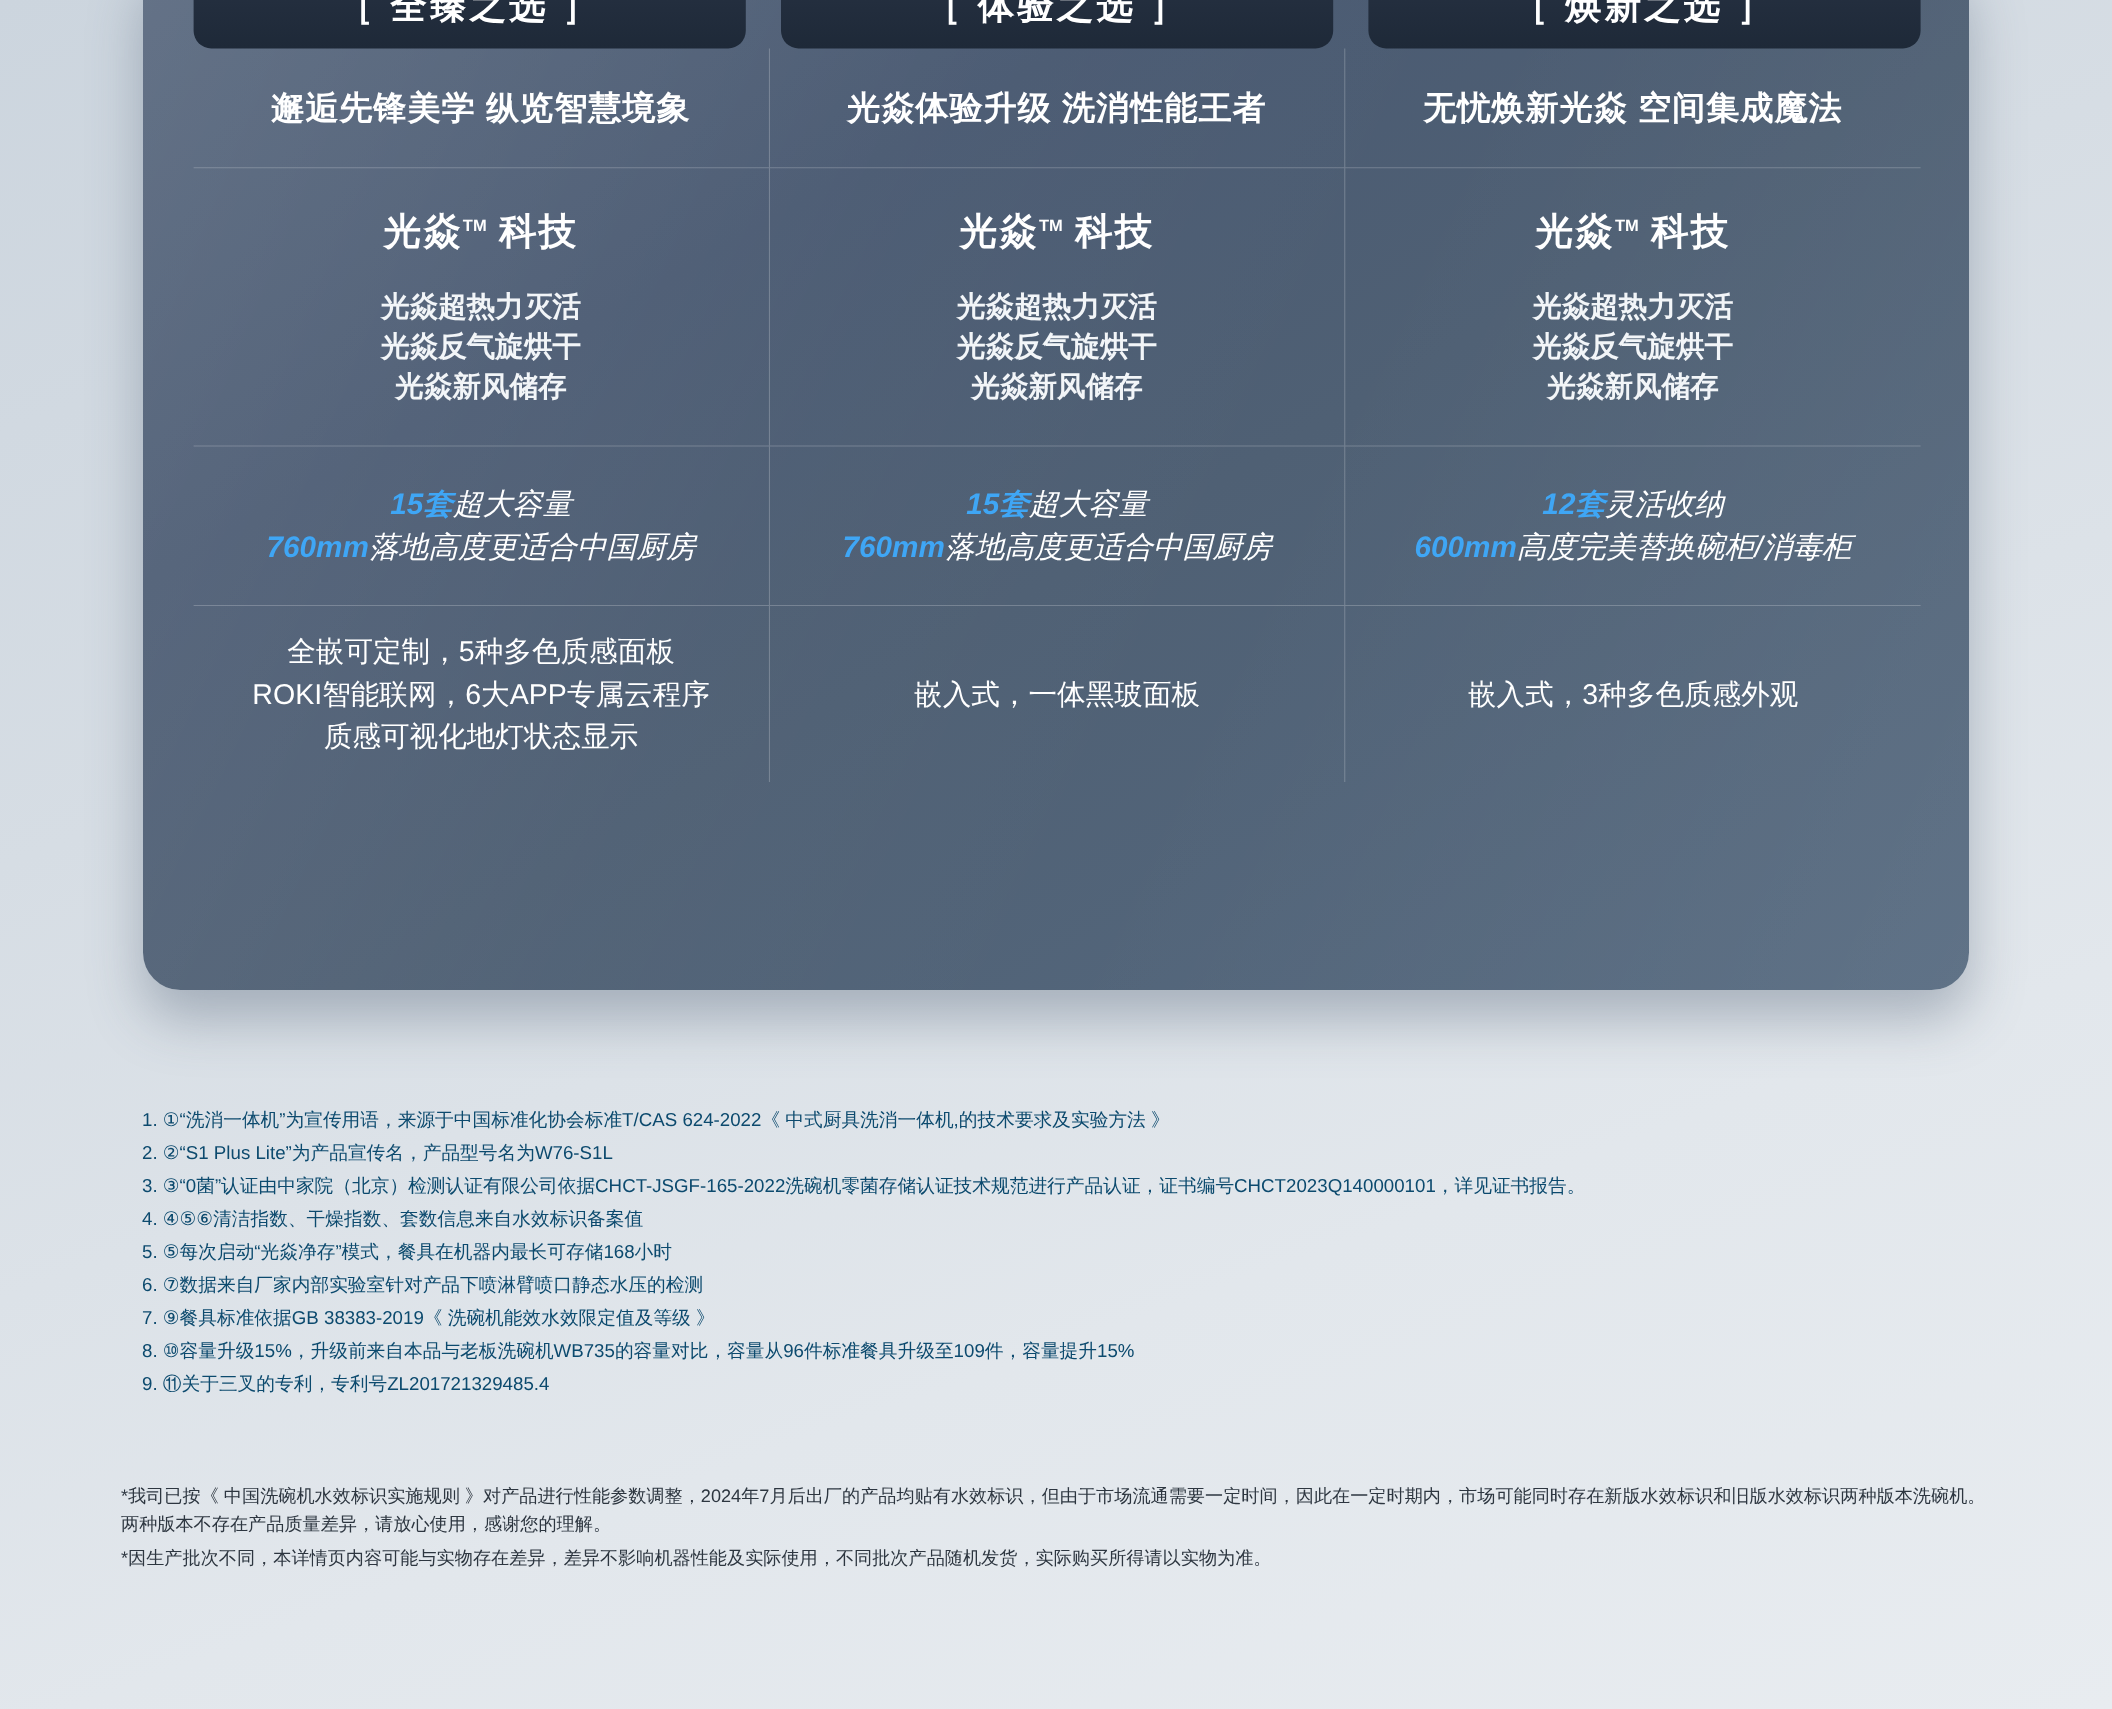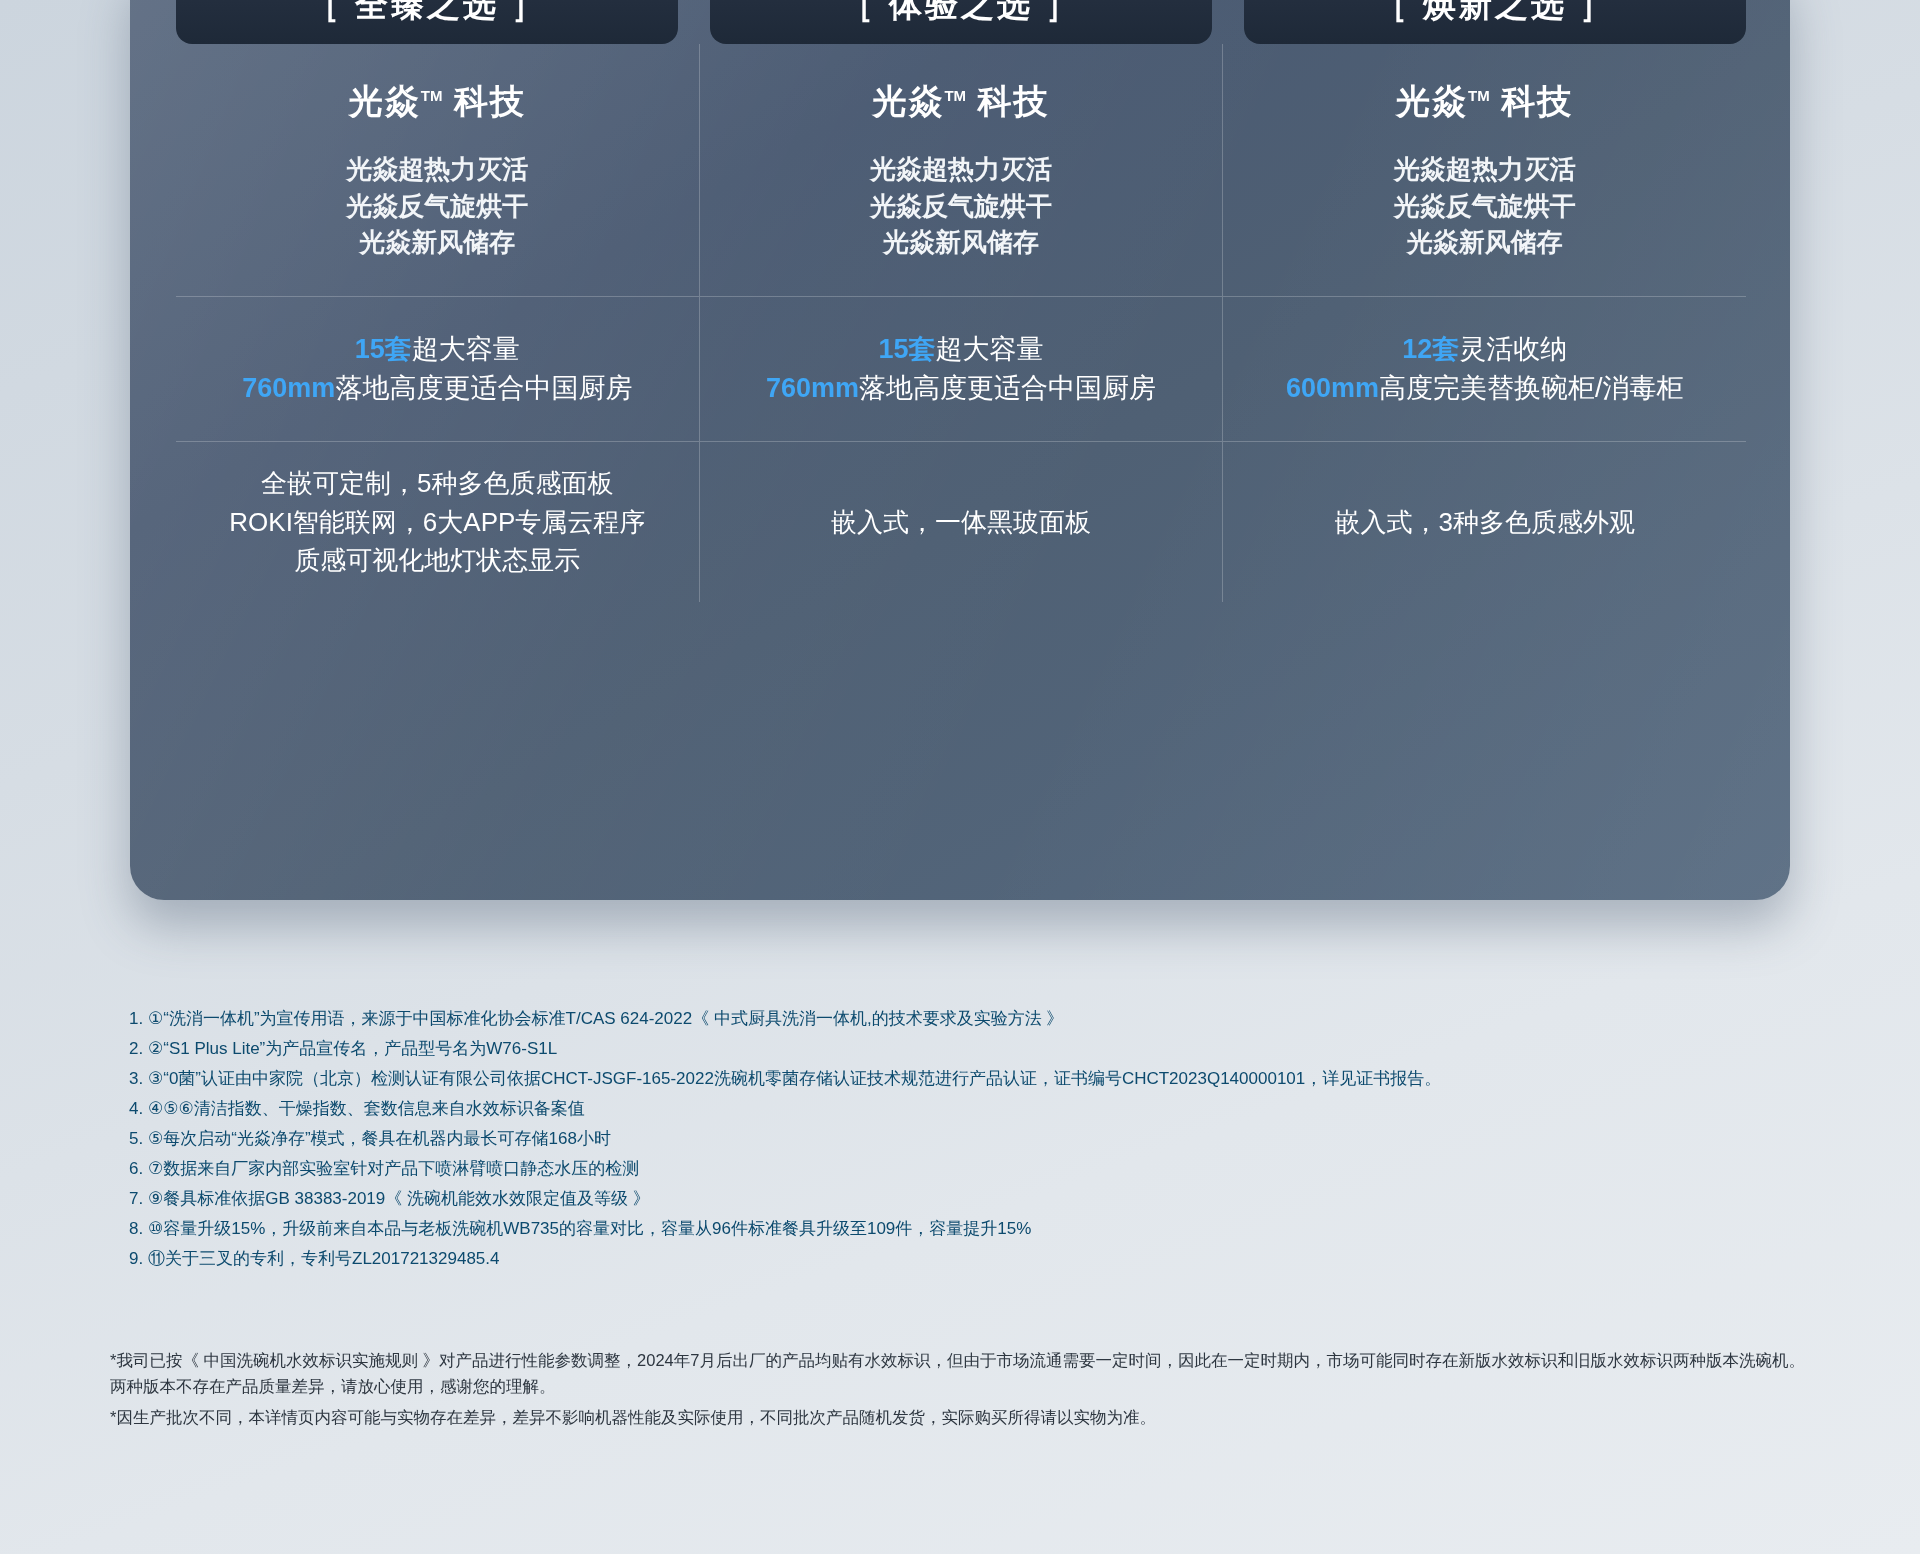--- a/index.html
+++ b/index.html
@@ -106,20 +106,21 @@
     line-height: 1.42;
     font-weight: 700;
     color: #f2f5f8;
   }
 
   .row-capacity .cell { height: 144px; }
   .cap-line {
     font-size: 27px;
     line-height: 1.45;
     white-space: nowrap;
+    font-style: italic;
   }
   .hl { color: #3fa6f5; font-weight: 700; }
 
   .row-design .cell { height: 160px; }
   .design-text {
     font-size: 26px;
     line-height: 1.48;
     white-space: nowrap;
   }
 
@@ -160,20 +161,31 @@
   <div class="card-sheen"></div>
 
   <div class="grid">
 
     <div class="pill-row">
       <div class="pill">［ 全臻之选 ］</div>
       <div class="pill">［ 体验之选 ］</div>
       <div class="pill">［ 焕新之选 ］</div>
     </div>
 
+    <div class="row row-title">
+      <div class="cell">
+        <div class="headline">邂逅先锋美学 纵览智慧境象</div>
+      </div>
+      <div class="cell">
+        <div class="headline">光焱体验升级 洗消性能王者</div>
+      </div>
+      <div class="cell">
+        <div class="headline">无忧焕新光焱 空间集成魔法</div>
+      </div>
+    </div>
 
     <div class="row row-tech">
       <div class="cell">
         <div class="tech-title">
           <span>光焱</span><sup>TM</sup><span> 科技</span>
         </div>
         <div class="tech-list">
           <div>光焱超热力灭活</div>
           <div>光焱反气旋烘干</div>
           <div>光焱新风储存</div>

